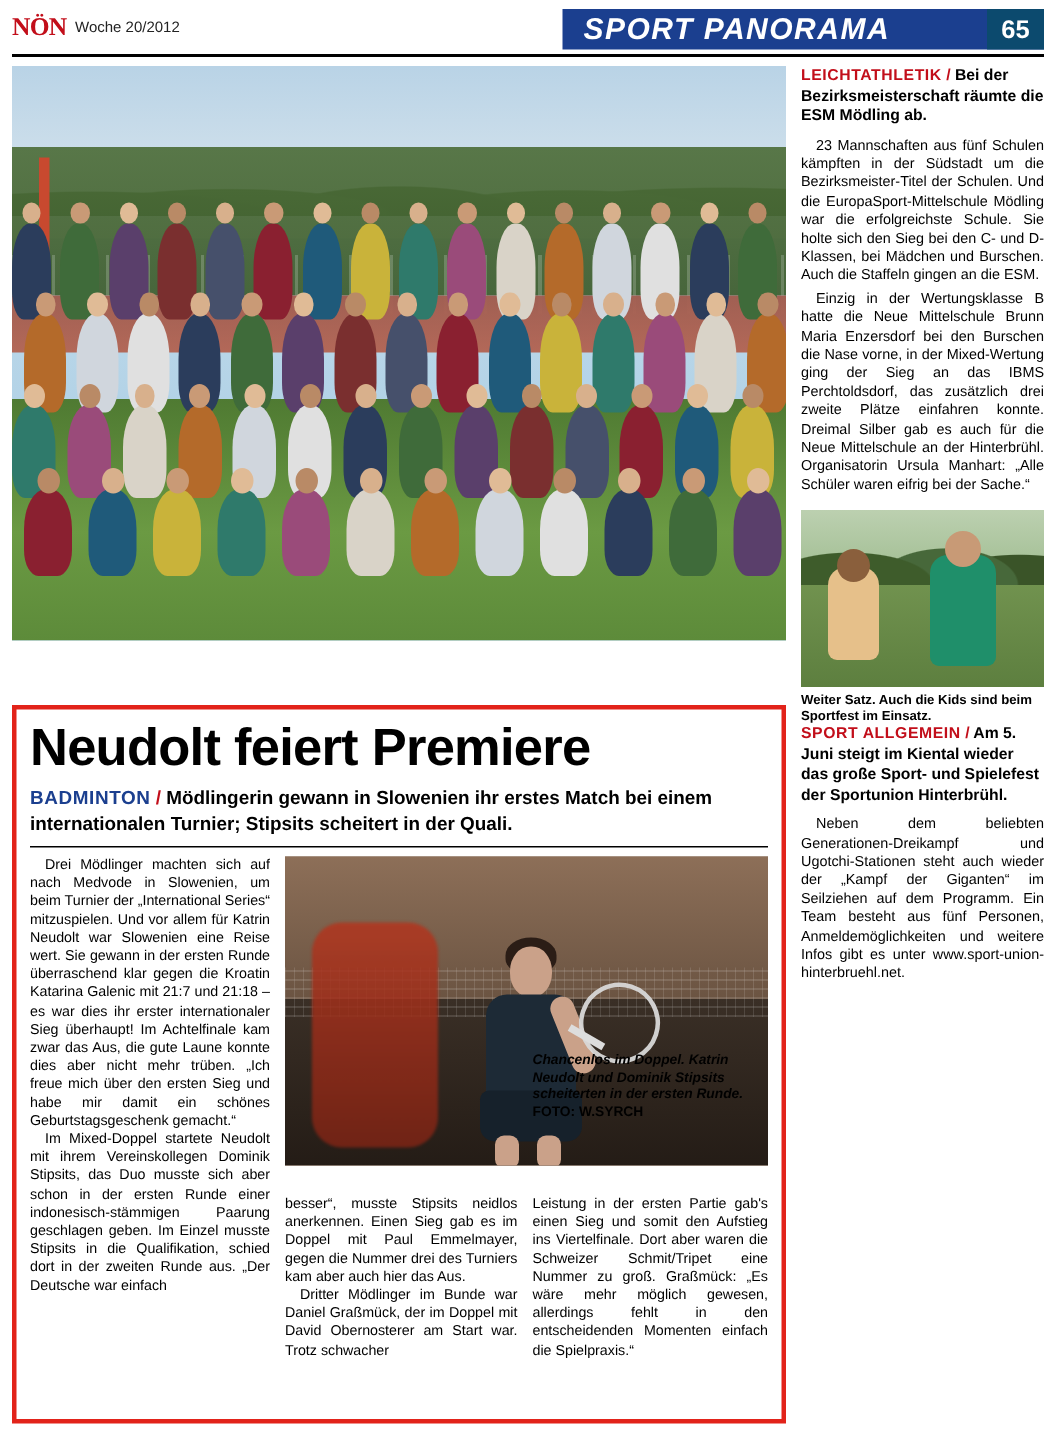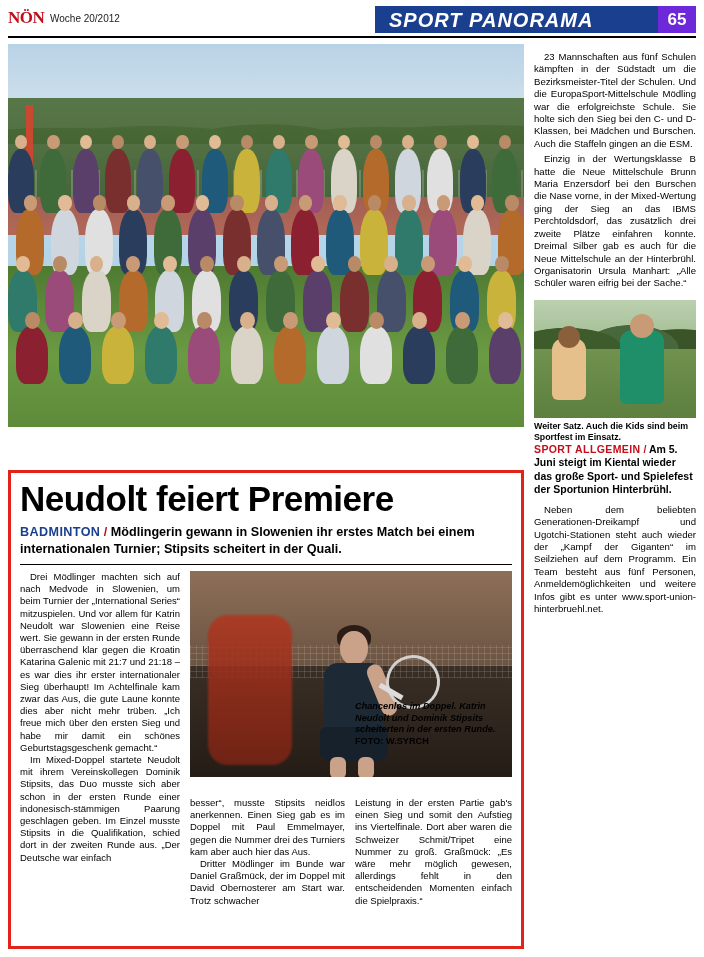--- a/index.html
+++ b/index.html
@@ -35,21 +35,21 @@
     color: #fff;
   }
   .sport-panorama-text {
     position: absolute; left: 14px; top: 3px;
     font-family: "Liberation Sans", sans-serif;
     font-weight: bold; font-style: italic;
     font-size: 20px; letter-spacing: 1px;
   }
   .page-number-box {
     position: absolute; right: 0; top: 0; width: 38px; height: 27px;
-    background: #6d28d9; color: #fff;
+    background: #0c4a6e; color: #fff;
     font-family: "Liberation Sans", sans-serif;
     font-weight: bold; font-size: 17px;
     display: flex; align-items: center; justify-content: center;
   }
   .masthead-rule {
     position: absolute; left: 8px; top: 36px; width: 688px; height: 2px;
     background: #000;
   }
 
   
@@ -368,20 +368,25 @@
         <i style="left:76.6%;top:72%;width:32px;height:58px;background:#2b3d5c;"></i>
         <i style="left:calc(76.6% + 8.64px);top:calc(72% - 14px);width:15.36px;height:17.6px;background:#d8b08c;border-radius:50%;"></i>
         <i style="left:84.93333333333334%;top:72%;width:32px;height:58px;background:#3f6b3a;"></i>
         <i style="left:calc(84.93333333333334% + 8.64px);top:calc(72% - 14px);width:15.36px;height:17.6px;background:#c99a76;border-radius:50%;"></i>
         <i style="left:93.26666666666667%;top:72%;width:32px;height:58px;background:#5a3f6b;"></i>
         <i style="left:calc(93.26666666666667% + 8.64px);top:calc(72% - 14px);width:15.36px;height:17.6px;background:#e0bb96;border-radius:50%;"></i>
       </div>
   </div>
 
   <div class="right-col">
+    <div class="rc-kicker">
+      <span class="tag">LEICHTATHLETIK</span>
+      <span class="slash">/</span>
+      <span class="lead">Bei der Bezirksmeisterschaft räumte die ESM Mödling ab.</span>
+    </div>
     <div class="rc-body">
       <p>23 Mannschaften aus fünf Schulen kämpften in der Südstadt um die Bezirksmeister-Titel der Schulen. Und die EuropaSport-Mittelschule Mödling war die erfolgreichste Schule. Sie holte sich den Sieg bei den C- und D-Klassen, bei Mädchen und Burschen. Auch die Staffeln gingen an die ESM.</p>
       <p>Einzig in der Wertungsklasse B hatte die Neue Mittelschule Brunn Maria Enzersdorf bei den Burschen die Nase vorne, in der Mixed-Wertung ging der Sieg an das IBMS Perchtoldsdorf, das zusätzlich drei zweite Plätze einfahren konnte. Dreimal Silber gab es auch für die Neue Mittelschule an der Hinterbrühl. Organisatorin Ursula Manhart: „Alle Schüler waren eifrig bei der Sache.“</p>
     </div>
 
     <div class="rc-photo">
       <div class="bg"></div>
       <div class="tree"></div>
       <div style="position:absolute;left:18px;top:38px;width:34px;height:62px;background:#e6c08a;border-radius:12px 12px 6px 6px;"></div>
       <div style="position:absolute;left:24px;top:26px;width:22px;height:22px;background:#8a5f3c;border-radius:50%;"></div>

